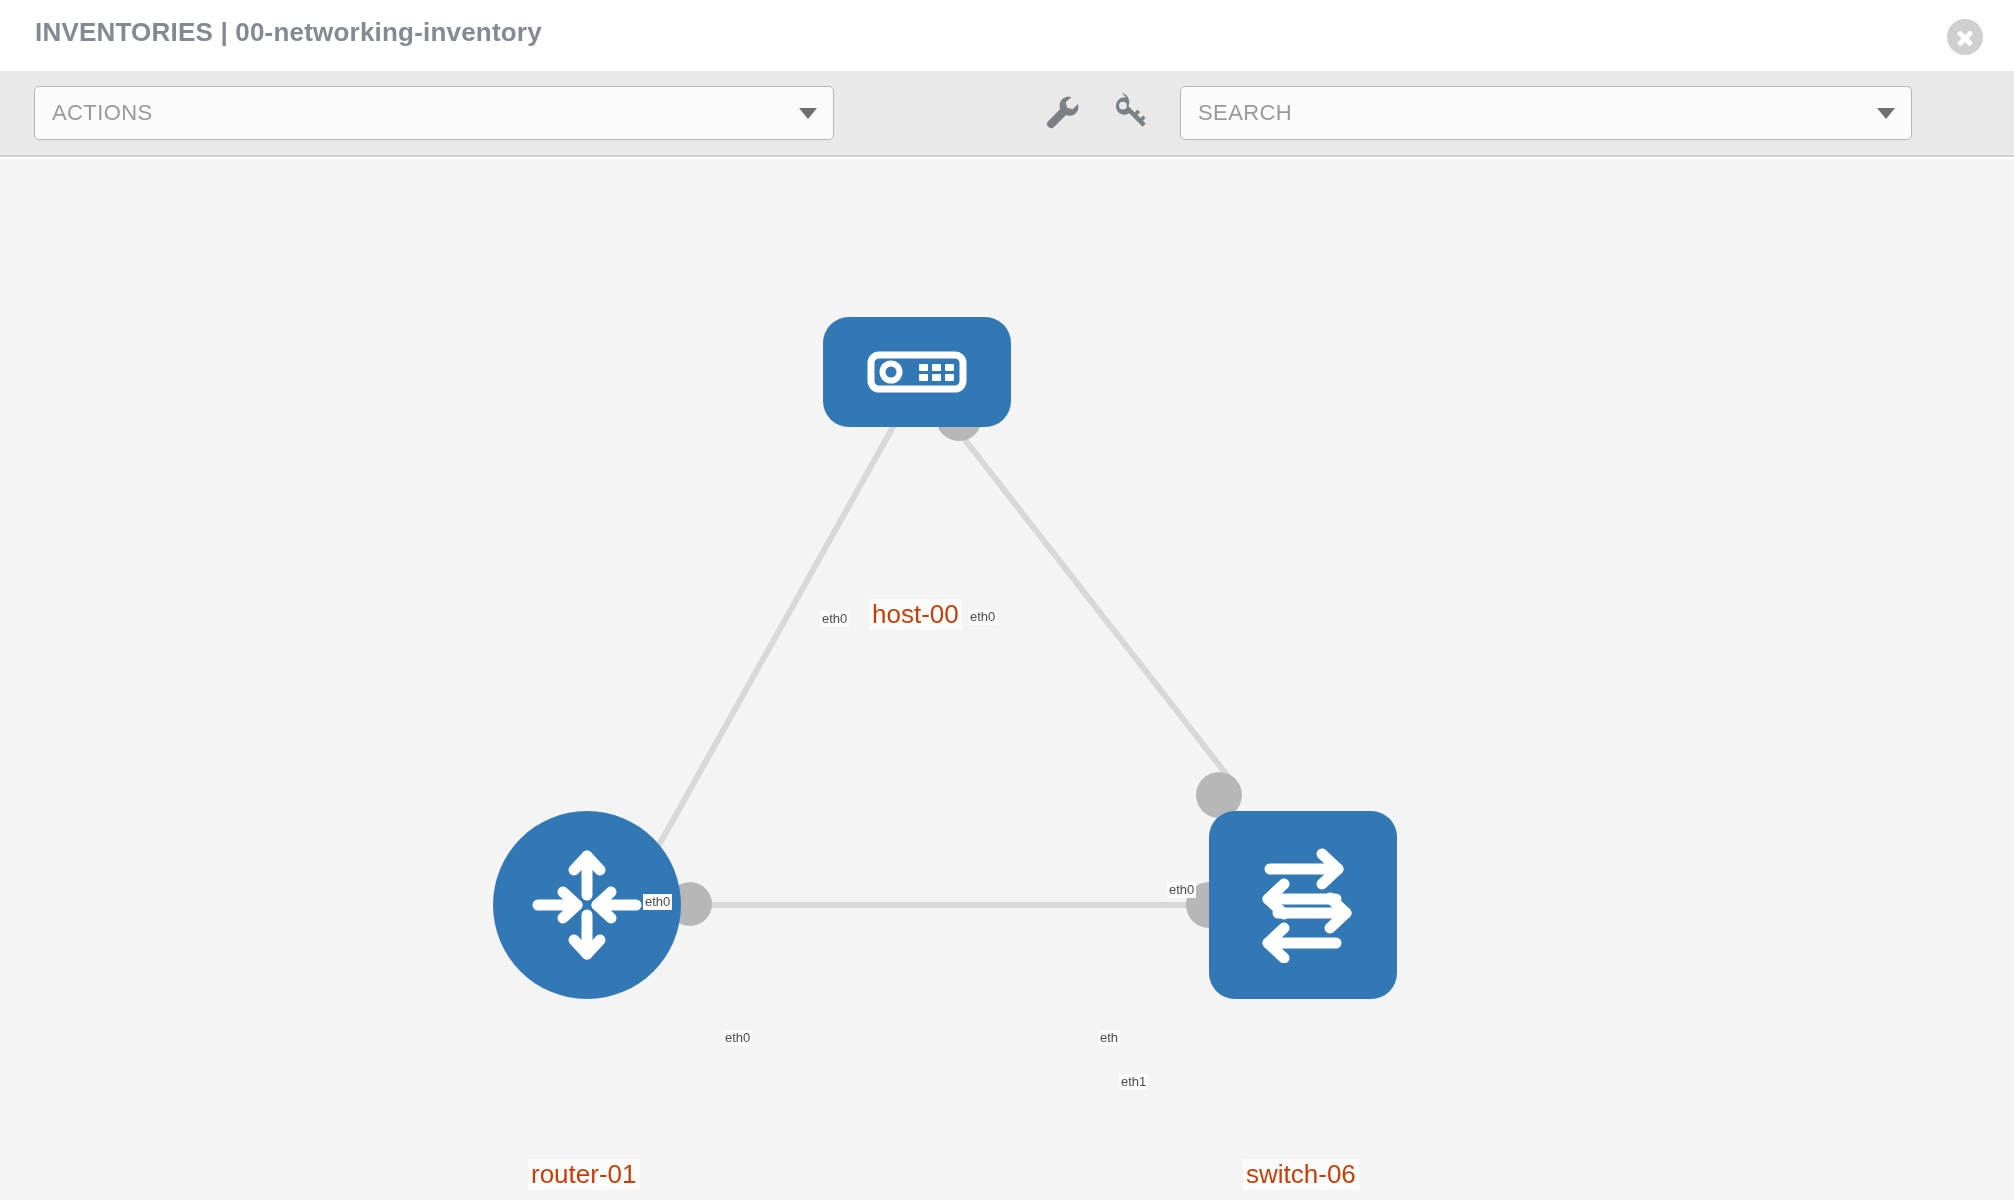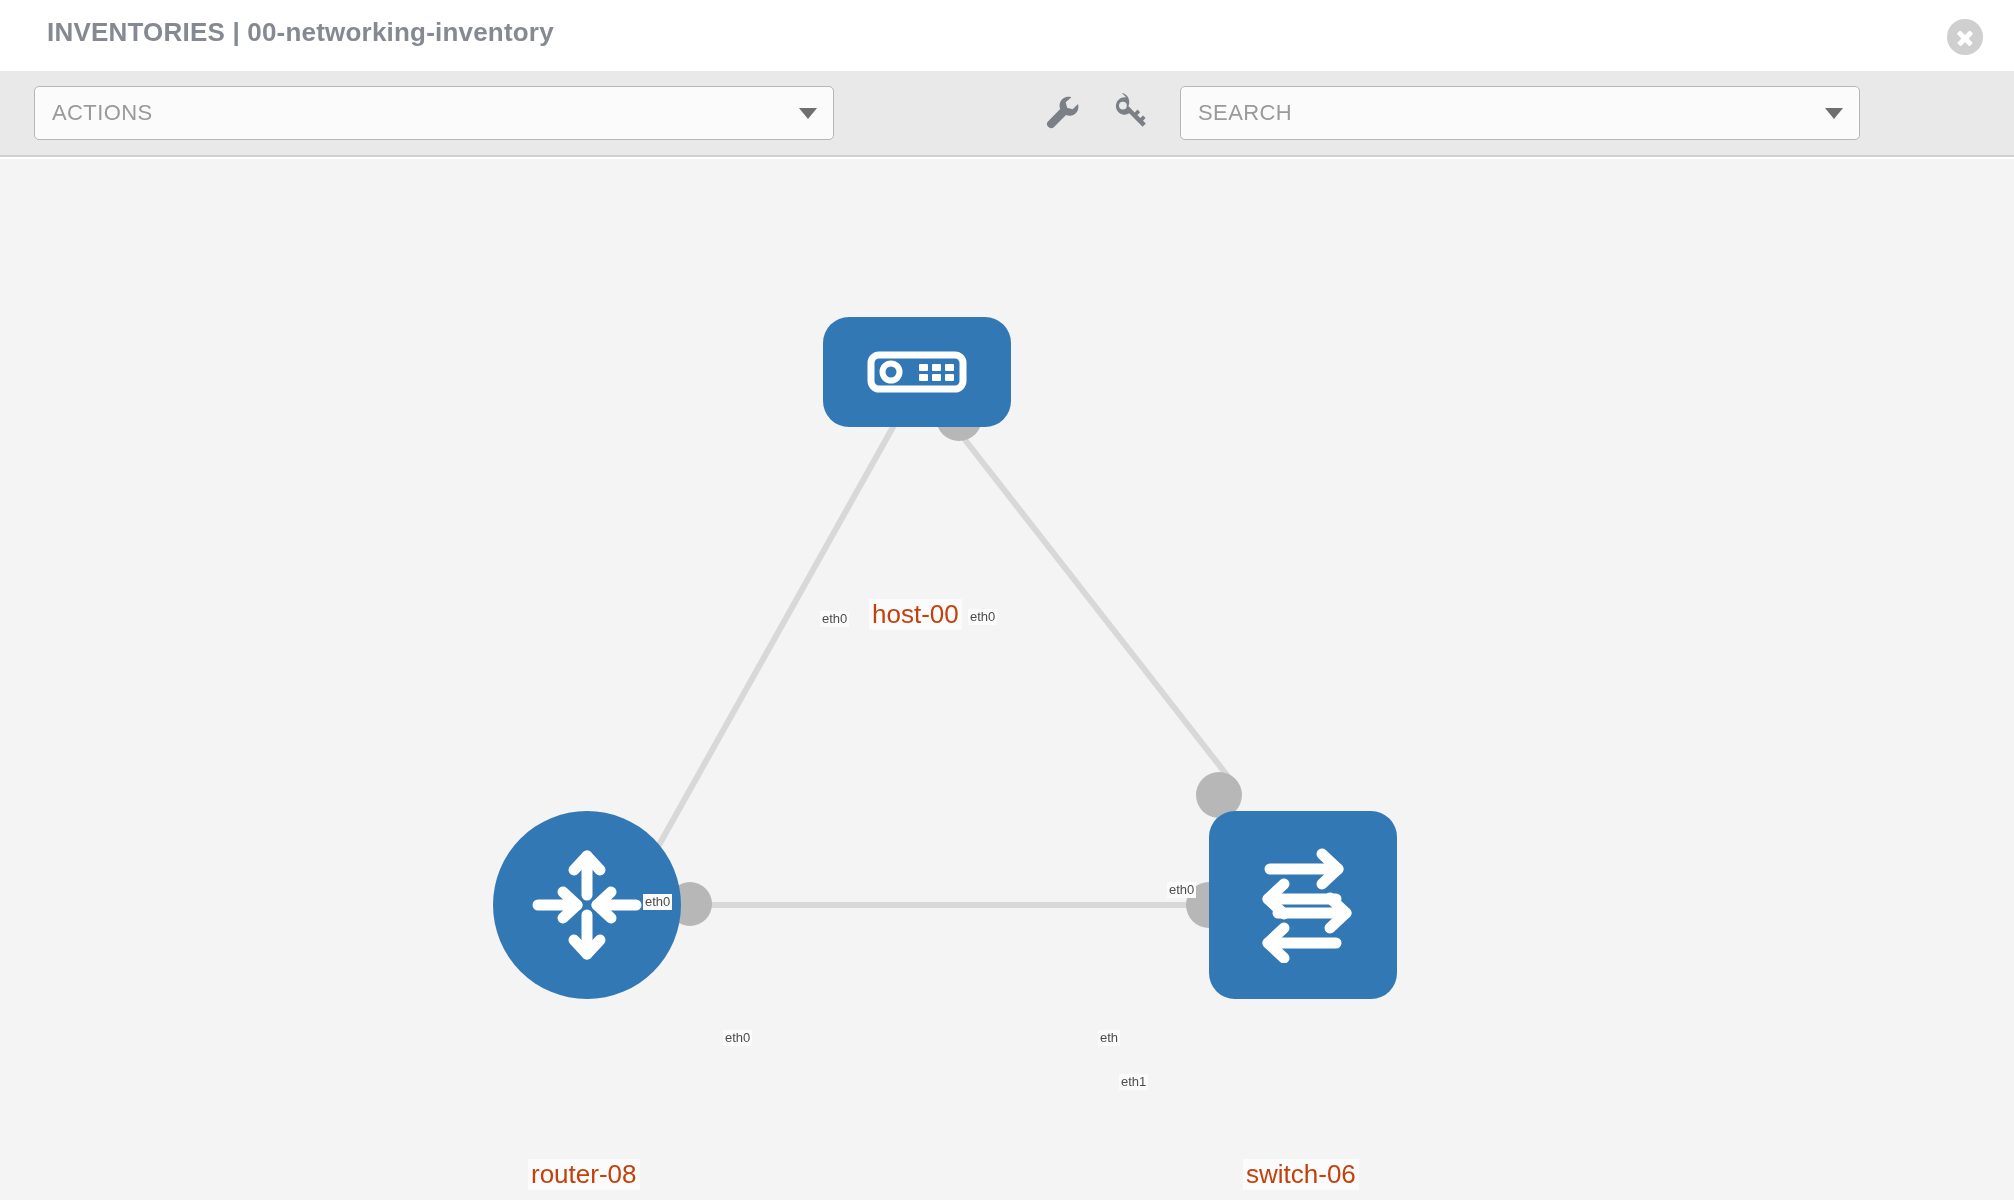--- a/index.html
+++ b/index.html
@@ -21,21 +21,20 @@
     position: absolute; left: 0; top: 0;
     width: 2014px; height: 71px;
     background: #ffffff;
   }
   .header-title {
     position: absolute; left: 35px; top: 17px;
     font-size: 26px; font-weight: bold;
     color: #848992;
     letter-spacing: 0.2px;
     white-space: nowrap;
-    margin-left: 12px;
   }
   .close-icon {
     position: absolute; right: 31px; top: 19px;
     width: 36px; height: 36px;
     border-radius: 50%;
     background: #cfcfcf;
     cursor: pointer;
   }
   .close-icon::before, .close-icon::after {
     content: "";
@@ -72,21 +71,21 @@
   }
   .caret-down {
     position: absolute; right: 16px; top: 50%;
     margin-top: -5px;
     width: 0; height: 0;
     border-left: 9px solid transparent;
     border-right: 9px solid transparent;
     border-top: 11px solid #6f6f6f;
   }
   #actions-select { left: 34px; top: 15px; width: 800px; }
-  #search-select  { left: 1180px; top: 15px; width: 680px; }
+  #search-select  { left: 1180px; top: 15px; width: 732px; }
 
   .tool-icon {
     position: absolute;
     width: 44px; height: 44px;
     cursor: pointer;
   }
   #wrench-icon { left: 1040px; top: 20px; }
   #key-icon    { left: 1108px; top: 20px; }
   .tool-icon svg { display: block; width: 100%; height: 100%; }
 
@@ -279,21 +278,21 @@
 
             <line x1="10" y1="59" x2="49" y2="59"></line>
             <polyline points="35,46 49,59 35,72"></polyline>
 
             <line x1="108" y1="59" x2="69" y2="59"></line>
             <polyline points="83,46 69,59 83,72"></polyline>
           </g>
         </svg>
       </div>
     </div>
-    <div class="node-label" style="left:528px; top:1000px;">router-08</div>
+    <div class="node-label" style="left:528px; top:1000px;">router-01</div>
     <div class="iface-label" style="left:643px; top:735px;">eth0</div>
     <div class="iface-label" style="left:723px; top:871px;">eth0</div>
 
     <div class="node" id="node-switch">
       <div class="node-shape">
         <svg width="122" height="116" viewBox="0 0 122 116" aria-hidden="true">
           <g stroke="#ffffff" stroke-width="11" stroke-linecap="round" stroke-linejoin="round" fill="none">
 
             <line x1="28" y1="22" x2="96" y2="22"></line>
             <polyline points="80,7 96,22 80,37"></polyline>

